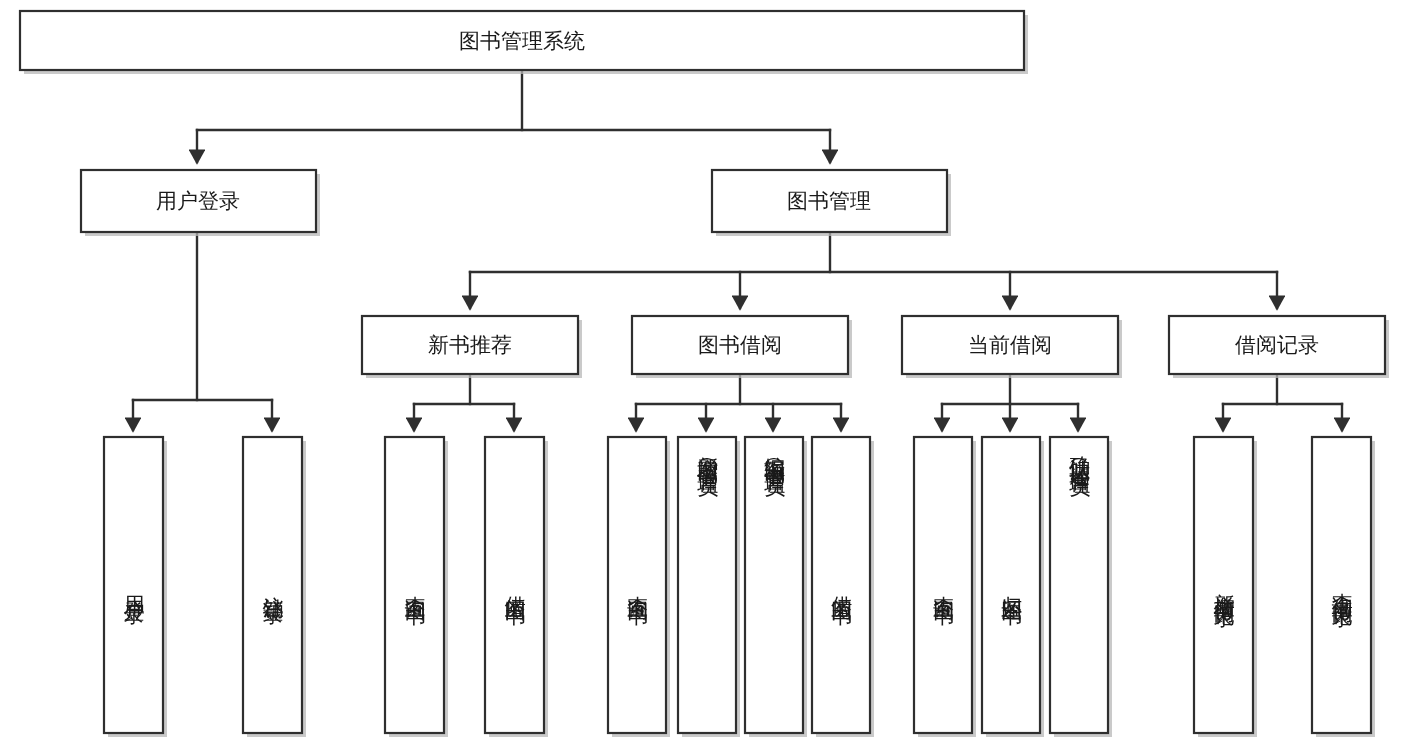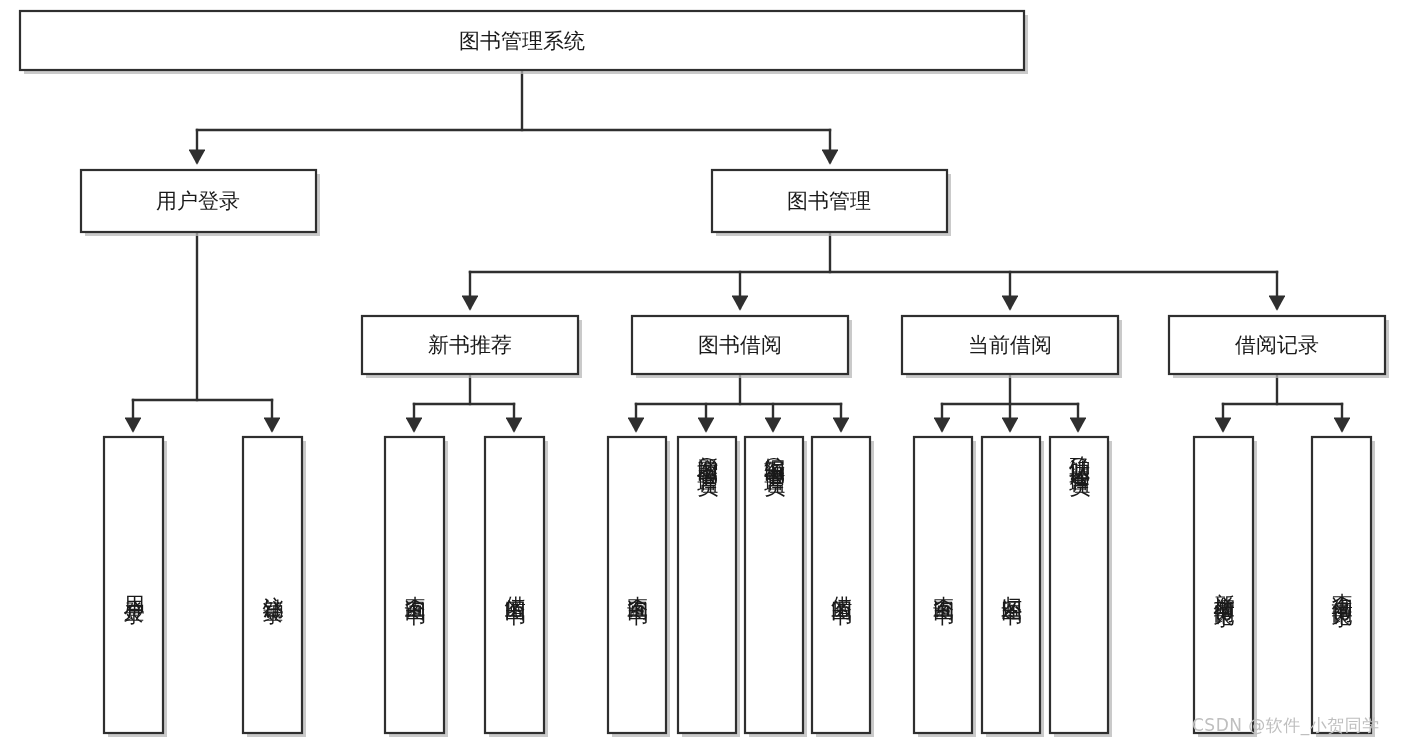--- a/index.html
+++ b/index.html
@@ -259,15 +259,14 @@
   <div class="vert-label top-aligned" style="left:745px; top:437px; width:58px; height:296px;">编辑图书（管理员）</div>
   <div class="vert-label" style="left:812px; top:437px; width:58px; height:296px;">借阅图书</div>
 
   <div class="vert-label" style="left:914px; top:437px; width:58px; height:296px;">查询图书</div>
   <div class="vert-label" style="left:982px; top:437px; width:58px; height:296px;">归还图书</div>
   <div class="vert-label top-aligned" style="left:1050px; top:437px; width:58px; height:296px;">确认归还（管理员）</div>
 
   <div class="vert-label" style="left:1194px; top:437px; width:59px; height:296px;">新增借阅记录</div>
   <div class="vert-label" style="left:1312px; top:437px; width:59px; height:296px;">查询借阅记录</div>
 
-  <div class="watermark" style="left:1192px; top:714px;">CSDN @软件_小贺同学</div>
 
 </div>
 
 </body></html>

